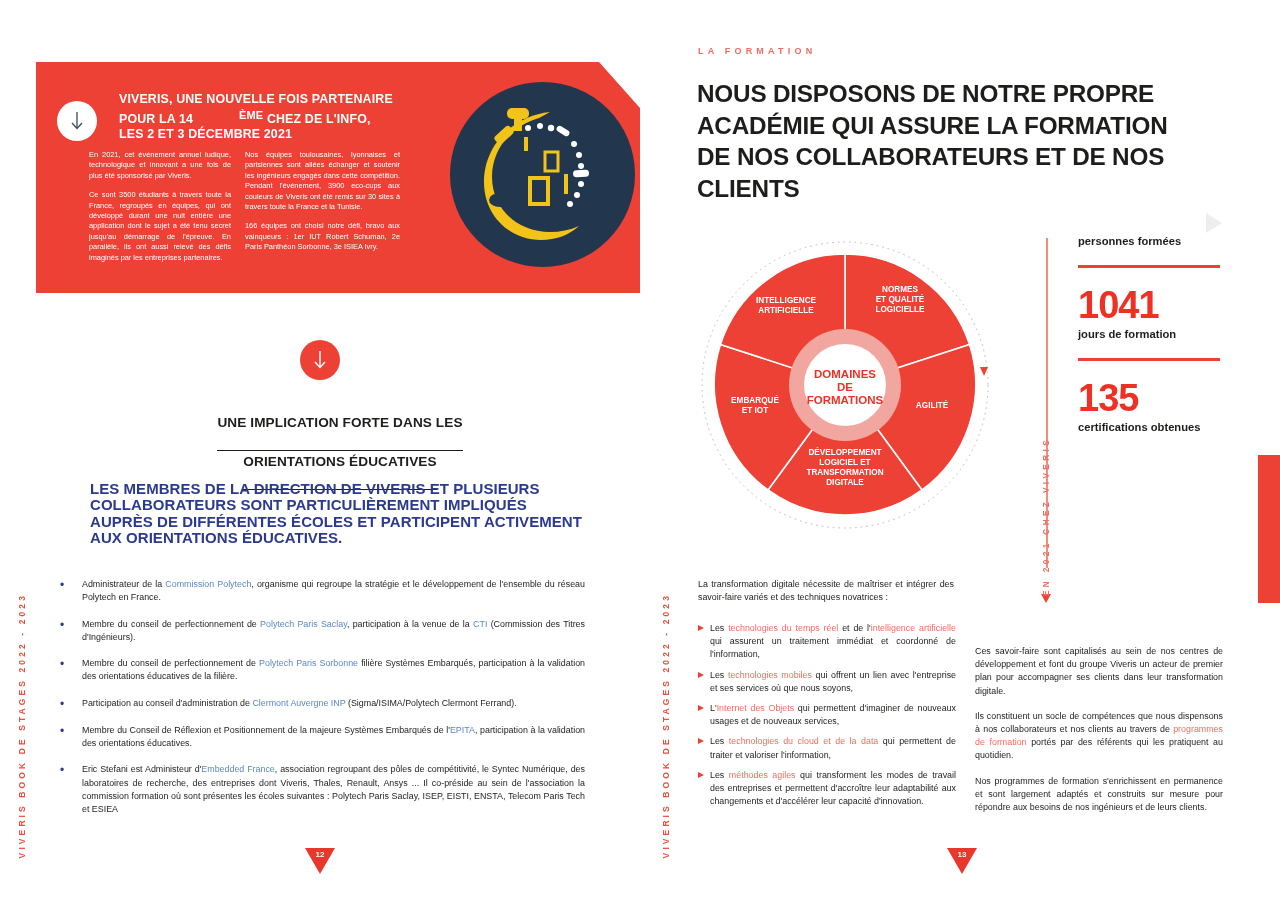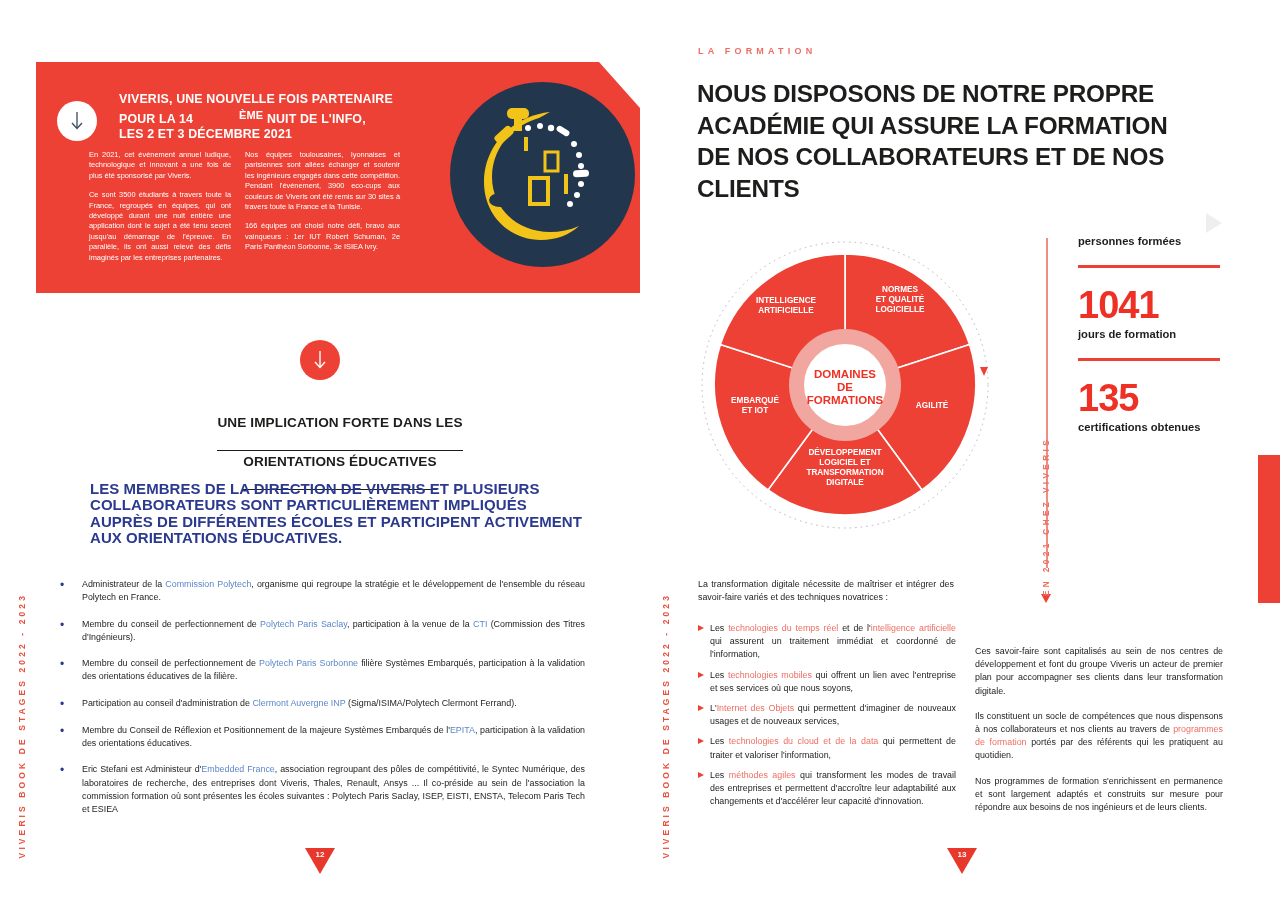--- a/index.html
+++ b/index.html
@@ -192,21 +192,21 @@
 
     <div class="hero-arrow-circle">
       <svg width="20" height="22" viewBox="0 0 20 22">
         <line x1="10" y1="2" x2="10" y2="18" stroke="#3a4a5e" stroke-width="1.3"></line>
         <polyline points="5,13 10,18.5 15,13" fill="none" stroke="#3a4a5e" stroke-width="1.3"></polyline>
       </svg>
     </div>
 
     <div class="hero-title">
       <div>VIVERIS, UNE NOUVELLE FOIS PARTENAIRE</div>
-      <div><span>POUR LA 14</span><sup>ÈME</sup><span> NUIT DE L'INFO,</span></div>
+      <div><span>POUR LA 14</span><sup>ÈME</sup><span> CHEZ DE L'INFO,</span></div>
       <div>LES 2 ET 3 DÉCEMBRE 2021</div>
     </div>
 
     <div class="hero-col c1">
       <p>En 2021, cet événement annuel ludique, technologique et innovant a une fois de plus été sponsorisé par Viveris.</p>
       <p>Ce sont 3500 étudiants à travers toute la France, regroupés en équipes, qui ont développé durant une nuit entière une application dont le sujet a été tenu secret jusqu'au démarrage de l'épreuve. En parallèle, ils ont aussi relevé des défis imaginés par les entreprises partenaires.</p>
     </div>
     <div class="hero-col c2">
       <p>Nos équipes toulousaines, lyonnaises et parisiennes sont allées échanger et soutenir les ingénieurs engagés dans cette compétition. Pendant l'événement, 3900 eco-cups aux couleurs de Viveris ont été remis sur 30 sites à travers toute la France et la Tunisie.</p>
       <p>166 équipes ont choisi notre défi, bravo aux vainqueurs : 1er IUT Robert Schuman, 2e Paris Panthéon Sorbonne, 3e ISIEA Ivry.</p>

